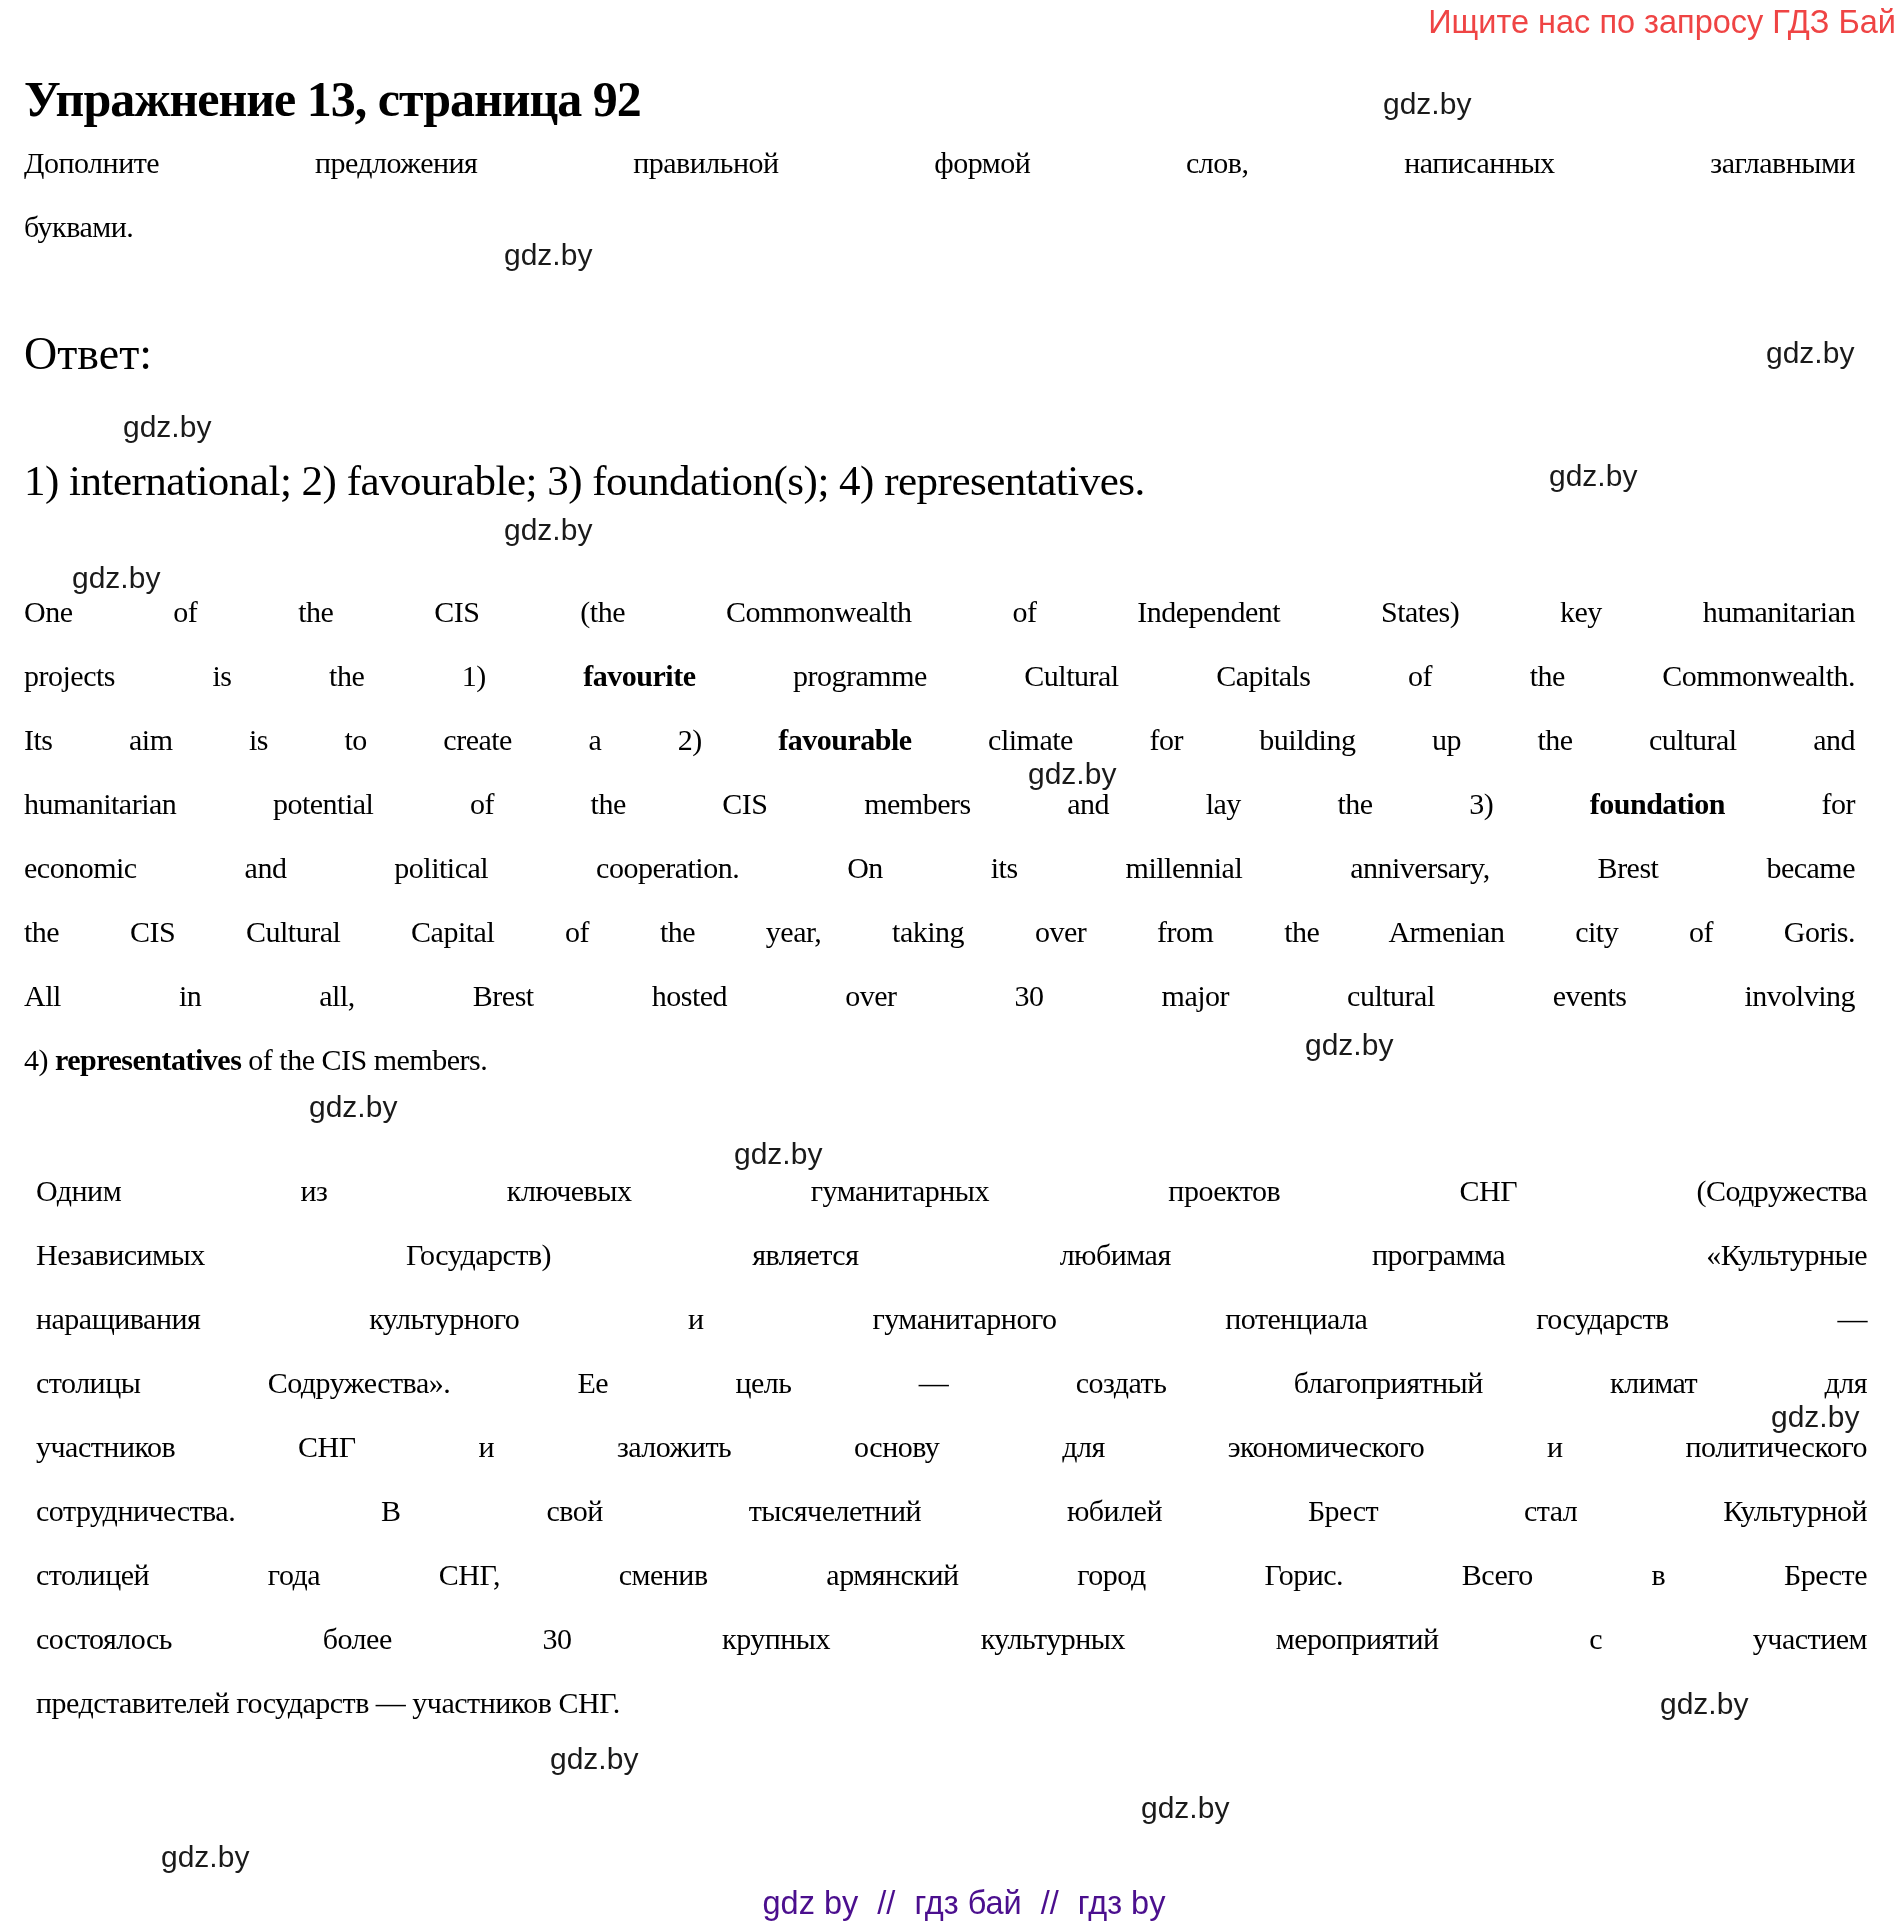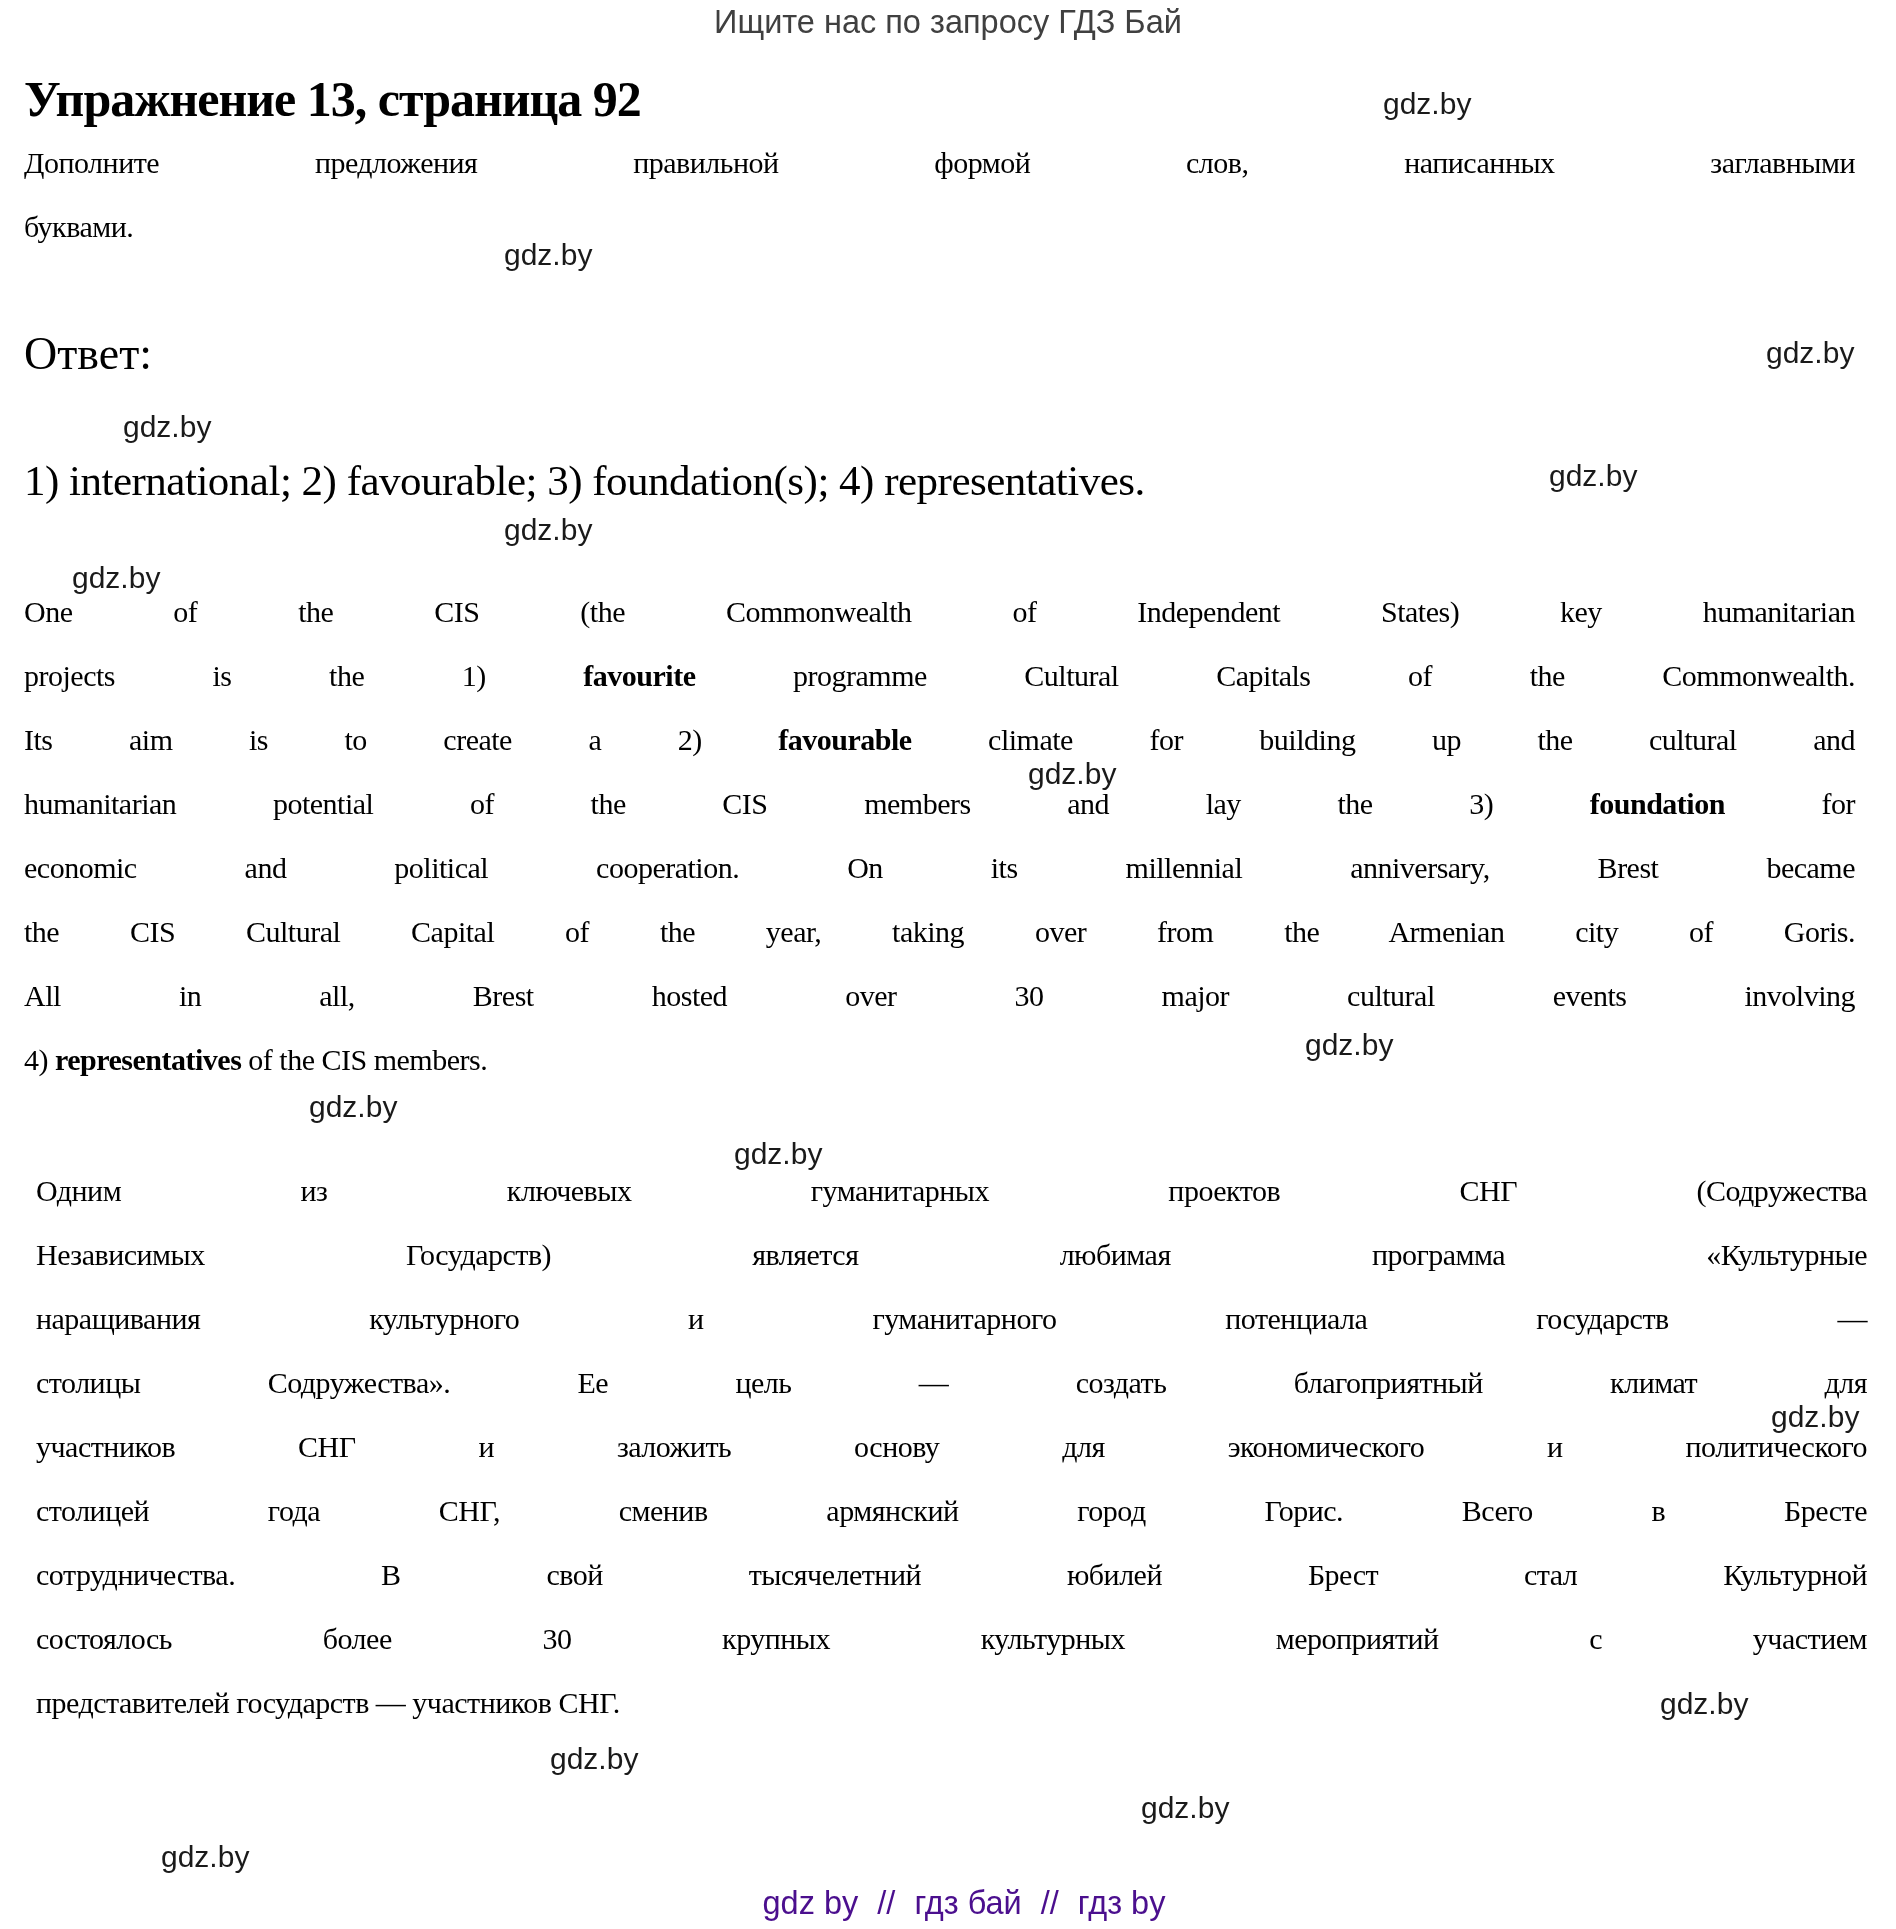--- a/index.html
+++ b/index.html
@@ -56,21 +56,21 @@
   .footer .flink { cursor:pointer; }
   .instr { top:131px; }
   .eng   { top:580px; }
   .rus   { top:1159px;margin-left:12px; }
 </style>
 </head>
 <body>
 
 <div class="page">
 
-  <div class="banner" style="color: #404040;">Ищите нас по запросу ГДЗ Бай</div>
+  <div class="banner" style="color: #ef4444; text-align: right;">Ищите нас по запросу ГДЗ Бай</div>
 
   <div class="heading">Упражнение 13, страница 92</div>
 
   <div class="block instr">
       <div class="tline"><span>Дополните предложения правильной формой слов, написанных заглавными</span></div>
       <div class="tline last"><span>буквами.</span></div>
     </div>
 
   <div class="otvet">Ответ:</div>
 
@@ -86,22 +86,22 @@
       <div class="tline"><span>All in all, Brest hosted over 30 major cultural events involving</span></div>
       <div class="tline last"><span>4) </span><span class="bold">representatives</span><span> of the CIS members.</span></div>
     </div>
 
   <div class="block rus">
       <div class="tline"><span>Одним из ключевых гуманитарных проектов СНГ (Содружества</span></div>
       <div class="tline"><span>Независимых Государств) является любимая программа «Культурные</span></div>
       <div class="tline"><span>наращивания культурного и гуманитарного потенциала государств —</span></div>
       <div class="tline"><span>столицы Содружества». Ее цель — создать благоприятный климат для</span></div>
       <div class="tline"><span>участников СНГ и заложить основу для экономического и политического</span></div>
+      <div class="tline"><span>сотрудничества. В свой тысячелетний юбилей Брест стал Культурной</span></div>
       <div class="tline"><span>столицей года СНГ, сменив армянский город Горис. Всего в Бресте</span></div>
-      <div class="tline"><span>сотрудничества. В свой тысячелетний юбилей Брест стал Культурной</span></div>
       <div class="tline"><span>состоялось более 30 крупных культурных мероприятий с участием</span></div>
       <div class="tline last"><span>представителей государств — участников СНГ.</span></div>
     </div>
 
   <div>
       <span class="watermark" style="left: 1383px; top: 88px;">gdz.by</span>
       <span class="watermark" style="left: 504px; top: 239px;">gdz.by</span>
       <span class="watermark" style="left: 1766px; top: 337px;">gdz.by</span>
       <span class="watermark" style="left: 123px; top: 411px;">gdz.by</span>
       <span class="watermark" style="left: 1549px; top: 460px;">gdz.by</span>

